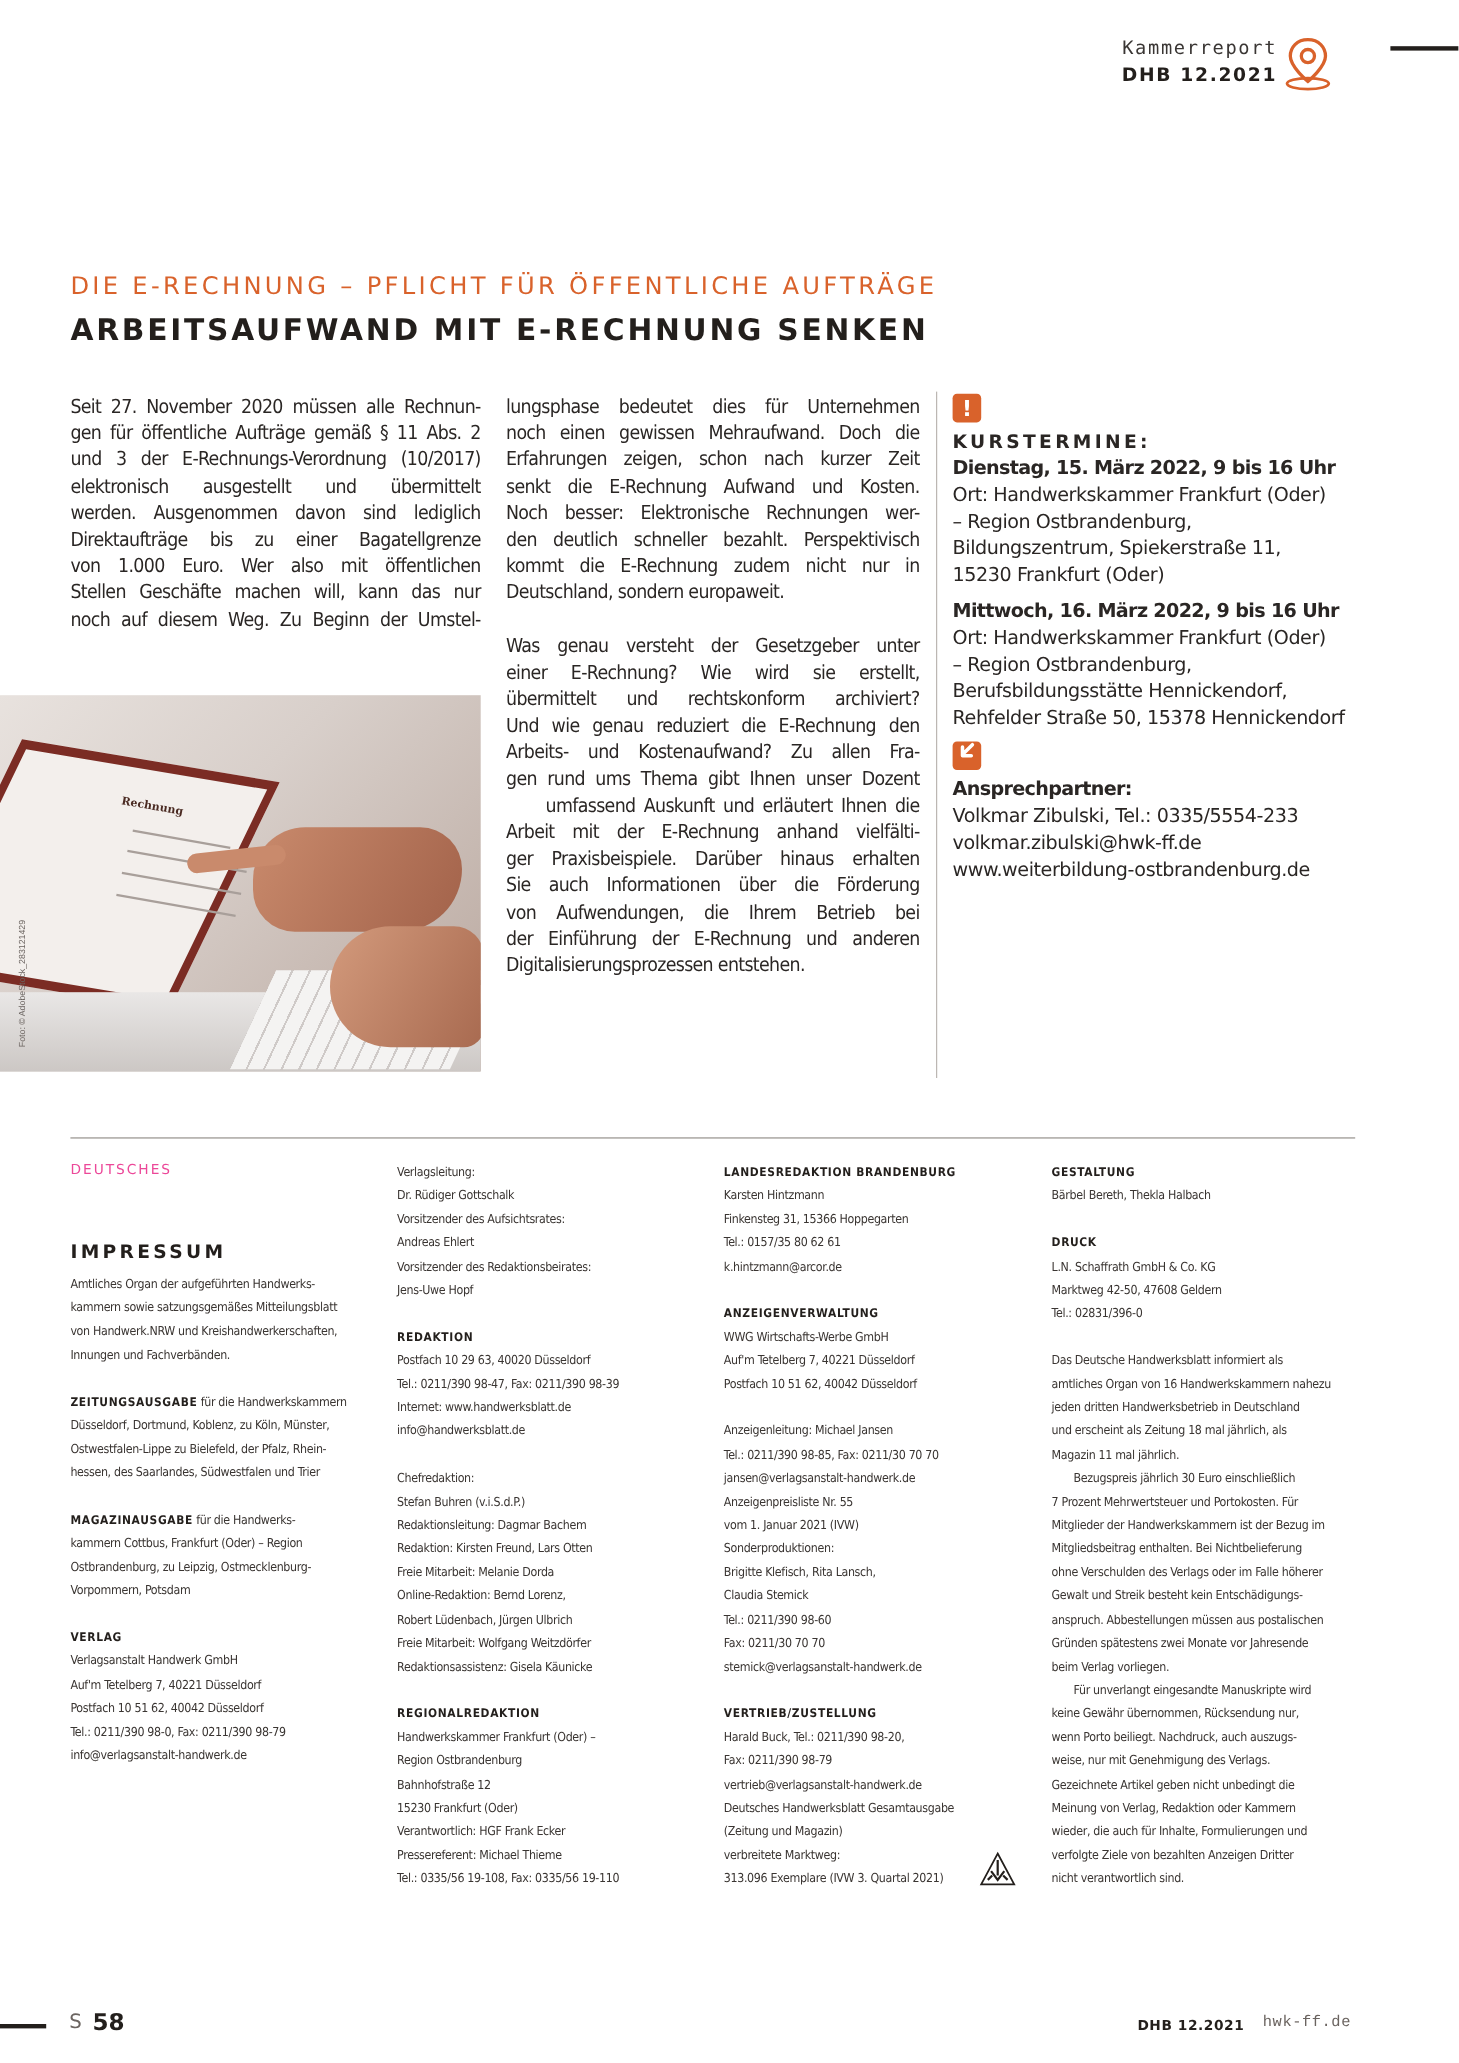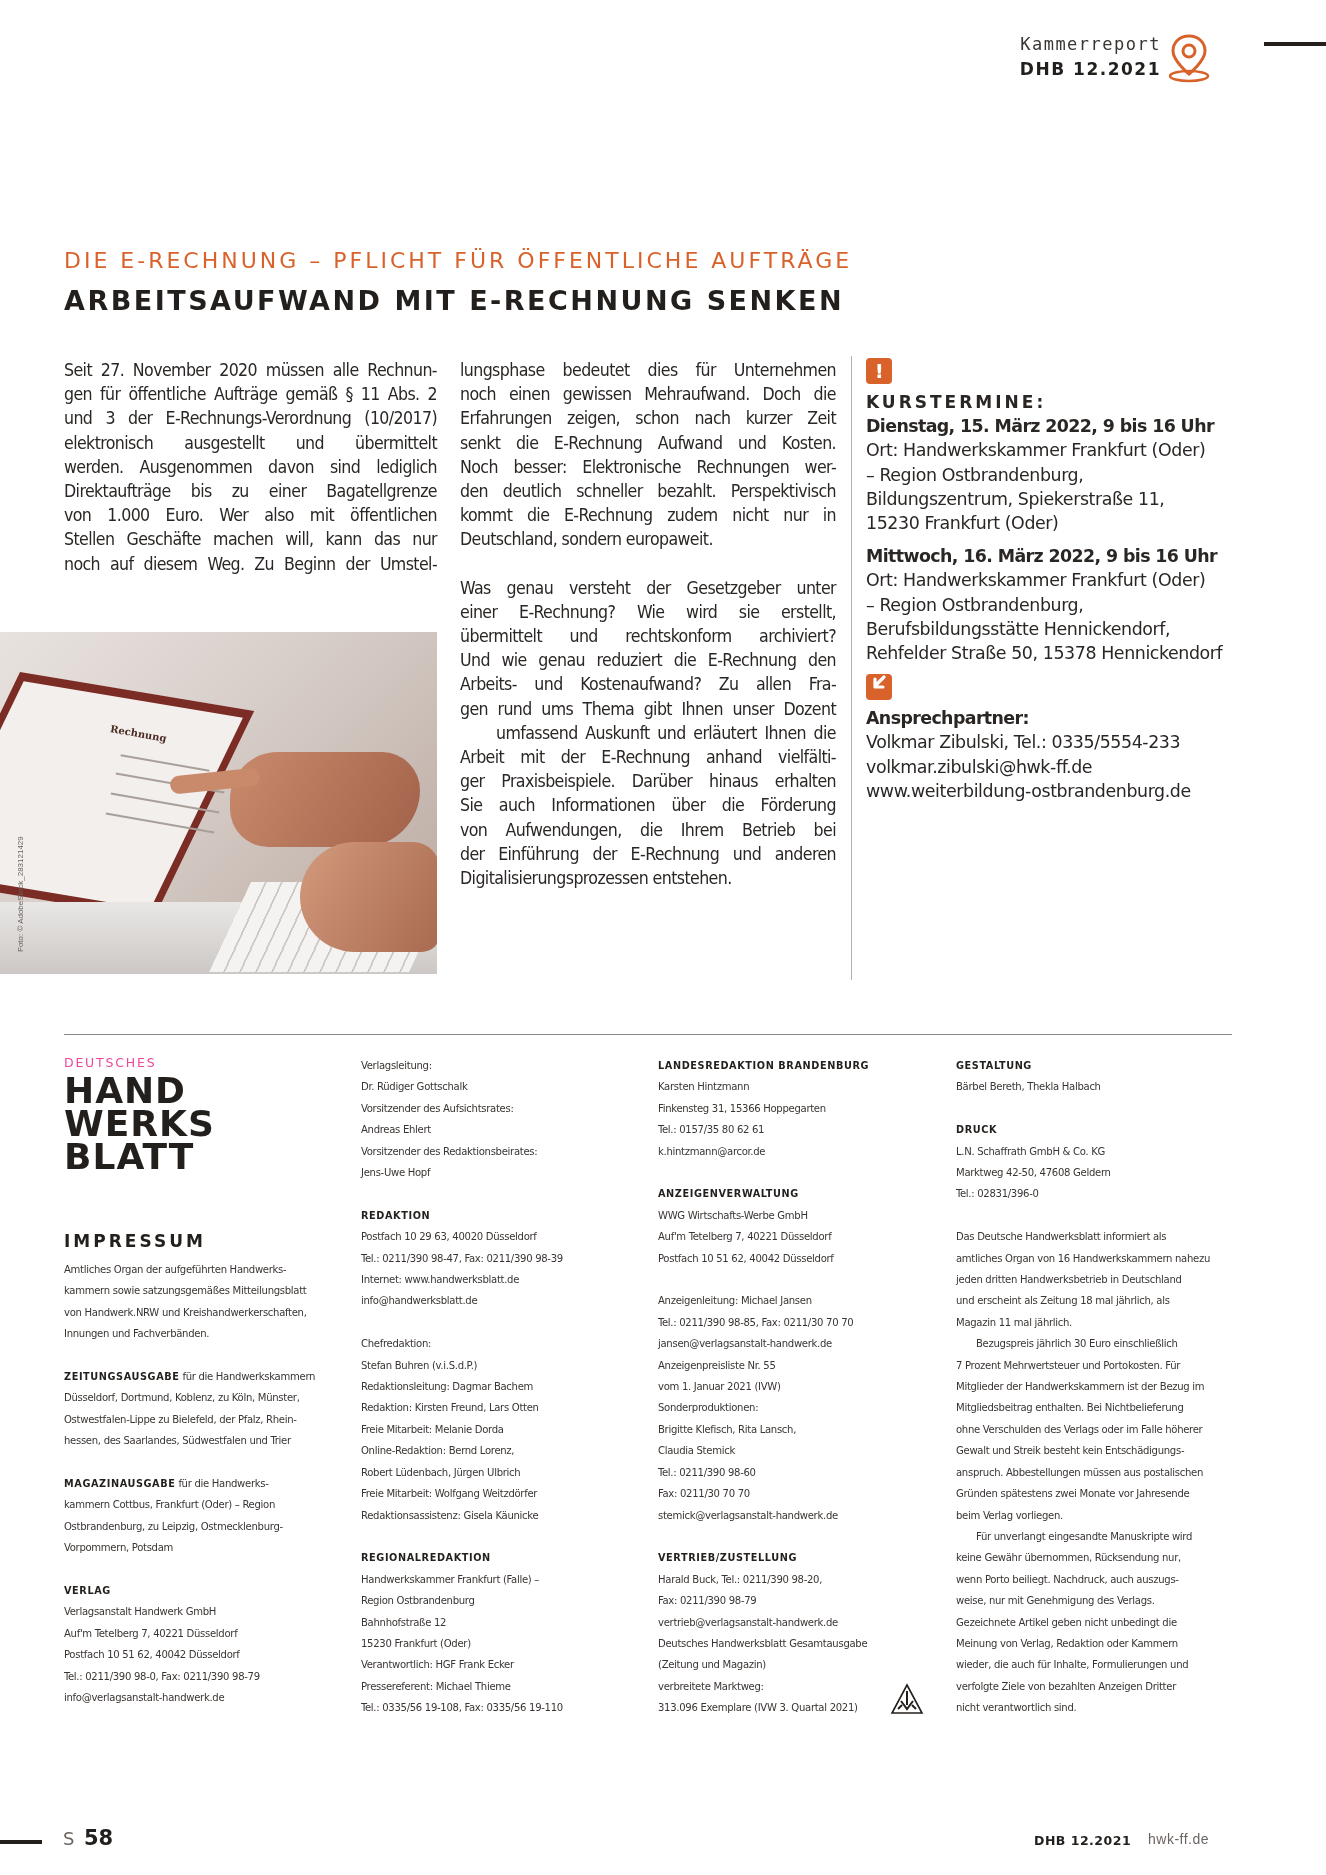--- a/index.html
+++ b/index.html
@@ -62,21 +62,21 @@
   .logo-big { font-family: "DejaVu Sans", sans-serif; font-weight: bold; font-size: 36px; line-height: 33px; letter-spacing: 1px; color: #231f1c; margin-top: 3px; }
   .impressum-title { margin-top: 56px; font-family: "DejaVu Sans", sans-serif; font-weight: bold; font-size: 17px; letter-spacing: 3px; color: #231f1c; line-height: 24px; margin-bottom: 6px; }
 
   .ivw { position: absolute; left: 890px; top: 1683px; width: 34px; height: 32px; }
 
   
   .f-rule { position: absolute; left: 0; top: 1840px; width: 42px; height: 4px; background: #231f1c; }
   .f-s { position: absolute; left: 63px; top: 1828px; font-family: "DejaVu Sans", sans-serif; font-size: 18px; color: #6b6460; }
   .f-num { position: absolute; left: 84px; top: 1826px; font-family: "DejaVu Sans", sans-serif; font-weight: bold; font-size: 21px; color: #231f1c; }
   .f-dhb { position: absolute; left: 1034px; top: 1833px; font-family: "DejaVu Sans", sans-serif; font-weight: bold; font-size: 12.5px; letter-spacing: 0.5px; color: #231f1c; }
-  .f-web { position: absolute; left: 1148px; top: 1831px; font-family: Liberation Sans, sans-serif; font-size: 14px; color: #6b6460; letter-spacing: 0.5px; }
+  .f-web { position: absolute; left: 1148px; top: 1831px; font-family: Liberation Mono, monospace; font-size: 14px; color: #6b6460; letter-spacing: 0.5px; }
 </style>
 </head>
 <body>
 
 <div class="hdr">
   <span class="kr">Kammerreport</span>
   <span class="dhb">DHB 12.2021</span>
   <svg class="pin" viewBox="0 0 44 52">
     <path d="M22 4 C12 4 6 11 6 19 C6 29 22 42 22 42 C22 42 38 29 38 19 C38 11 32 4 22 4 Z" fill="none" stroke="#d9622b" stroke-width="3"></path>
     <circle cx="22" cy="19" r="6" fill="none" stroke="#d9622b" stroke-width="3"></circle>
@@ -167,25 +167,20 @@
   <div class="bold">Ansprechpartner:</div>
   <div>Volkmar Zibulski, Tel.: 0335/5554-233</div>
   <div>volkmar.zibulski@hwk-ff.de</div>
   <div>www.weiterbildung-ostbrandenburg.de</div>
 </div>
 
 <div class="sep"></div>
 
 <div class="imp i1">
   <div class="logo-small">DEUTSCHES</div>
-  <div class="logo-big">
-    <div>HAND</div>
-    <div>WERKS</div>
-    <div>BLATT</div>
-  </div>
   <div class="impressum-title">IMPRESSUM</div>
   <div id="c1-body">
       <div>Amtliches Organ der aufgeführten Handwerks-</div>
       <div>kammern sowie satzungsgemäßes Mitteilungsblatt</div>
       <div>von Handwerk.NRW und Kreishandwerkerschaften,</div>
       <div>Innungen und Fachverbänden.</div>
       <div class="sp"></div>
       <div><span class="h">ZEITUNGSAUSGABE</span> <span>für die Handwerkskammern</span></div>
       <div>Düsseldorf, Dortmund, Koblenz, zu Köln, Münster,</div>
       <div>Ostwestfalen-Lippe zu Bielefeld, der Pfalz, Rhein-</div>
@@ -223,21 +218,21 @@
     <div>Stefan Buhren (v.i.S.d.P.)</div>
     <div>Redaktionsleitung: Dagmar Bachem</div>
     <div>Redaktion: Kirsten Freund, Lars Otten</div>
     <div>Freie Mitarbeit: Melanie Dorda</div>
     <div>Online-Redaktion: Bernd Lorenz,</div>
     <div>Robert Lüdenbach, Jürgen Ulbrich</div>
     <div>Freie Mitarbeit: Wolfgang Weitzdörfer</div>
     <div>Redaktionsassistenz: Gisela Käunicke</div>
     <div class="sp"></div>
     <div class="h">REGIONALREDAKTION</div>
-    <div>Handwerkskammer Frankfurt (Falle) –</div>
+    <div>Handwerkskammer Frankfurt (Oder) –</div>
     <div>Region Ostbrandenburg</div>
     <div>Bahnhofstraße 12</div>
     <div>15230 Frankfurt (Oder)</div>
     <div>Verantwortlich: HGF Frank Ecker</div>
     <div>Pressereferent: Michael Thieme</div>
     <div>Tel.: 0335/56 19-108, Fax: 0335/56 19-110</div>
   </div>
 <div class="imp i3" id="c3-body">
     <div class="h">LANDESREDAKTION BRANDENBURG</div>
     <div>Karsten Hintzmann</div>

